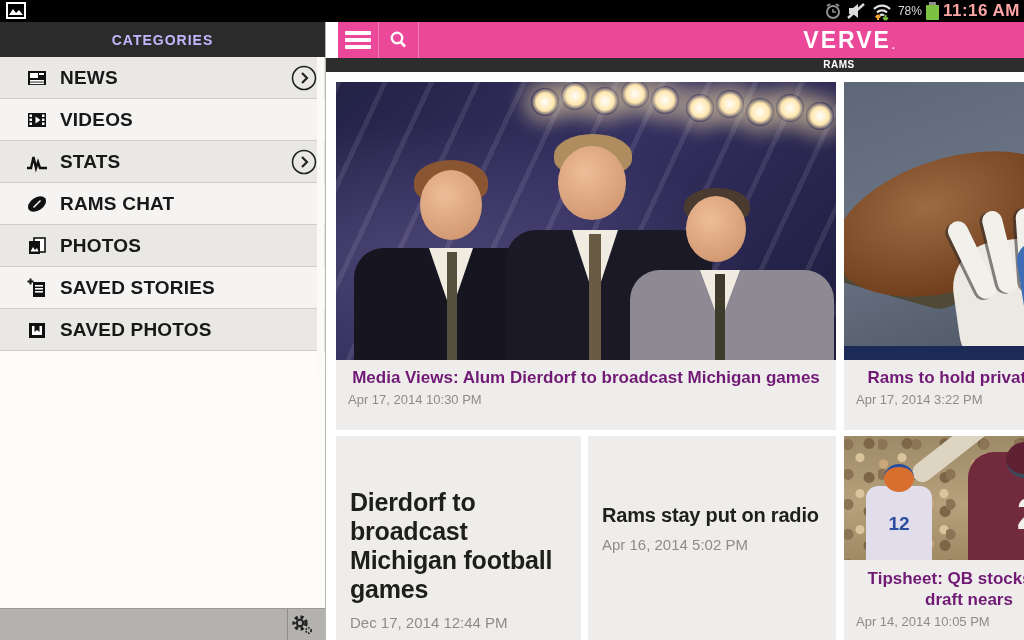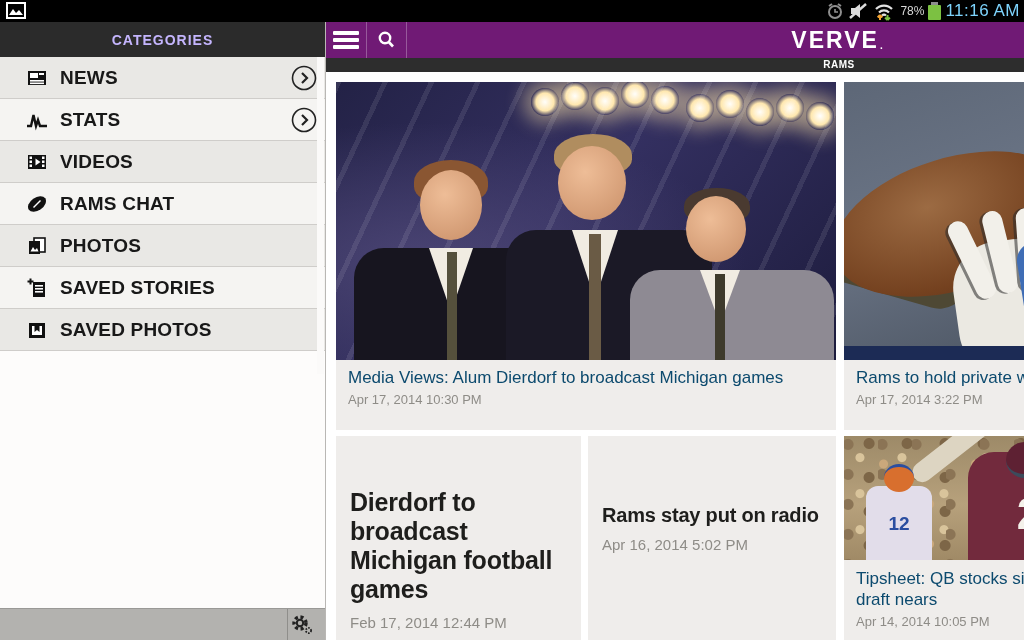--- a/index.html
+++ b/index.html
@@ -5,21 +5,21 @@
   * { margin:0; padding:0; box-sizing:border-box; }
   html,body { width:1024px; height:640px; overflow:hidden; background:#000;
               font-family:"Liberation Sans", sans-serif; }
   .screen { position:relative; width:1024px; height:464px; background:#fff; }
 
   
   .status-bar { position:absolute; left:0; top:0; width:1024px; height:22px; background:#000;
                 display:flex; align-items:center; color:#fff; z-index:50; }
   .sb-left { position:absolute; left:6px; top:2px; }
   .sb-right { position:absolute; right:4px; top:0; height:22px; display:flex; align-items:center; gap:4px; }
-  .sb-time { font-size:17px; color:#7dd3fc; letter-spacing:0.5px; }
+  .sb-time { font-size:17px; color:#fca5a5; letter-spacing:0.5px;font-weight:bold; }
   .sb-pct { font-size:12px; color:#d8d8d8; }
   .battery { position:relative; width:13px; height:18px; }
   .battery .cap { position:absolute; top:0; left:3px; width:7px; height:3px; background:#8d8d8d; }
   .battery .body { position:absolute; top:3px; left:0; width:13px; height:15px; background:#7cc142; border-radius:1px; }
 
   
   .sidebar { position:absolute; left:0; top:22px; width:326px; height:618px; background:#fdfcfb;
              border-right:1px solid #b9b7b4; }
   .sidebar-header { height:35px; background:#2b2b2b; display:flex; align-items:center; justify-content:center; }
   .sidebar-header span { color:#c4b5fd; font-size:14px; font-weight:bold; letter-spacing:1px; }
@@ -32,41 +32,41 @@
   .chev { position:absolute; right:8px; top:8px; width:26px; height:26px; }
   .scroll-track { position:absolute; right:1px; top:35px; width:7px; height:317px; background:#fbfaf9; }
   .sidebar-footer { position:absolute; left:0; bottom:0; width:100%; height:32px; background:#b3b2af;
                     border-top:1px solid #9a9996; }
   .sidebar-footer .vdiv { position:absolute; left:287px; top:0; width:1px; height:32px; background:#8f8e8b; }
   .settings-btn { position:absolute; right:8px; top:3px; width:30px; height:26px; display:flex;
                   align-items:center; justify-content:center; cursor:pointer; }
 
   
   .content { position:absolute; left:326px; top:22px; width:698px; height:618px; }
-  .app-header { position:relative; height:36px; background:#701a75; }
+  .app-header { position:relative; height:36px; background:#ec4899;margin-left:12px; }
   .hdr-btn { position:absolute; top:0; width:40px; height:36px; display:flex; align-items:center;
              justify-content:center; cursor:pointer; }
   .hdr-btn.menu { left:0; }
   .hdr-btn.search { left:40px; }
   .hdr-div { position:absolute; top:0; width:1px; height:36px; background:rgba(255,255,255,0.28); }
   .hamburger { width:26px; height:18px; display:flex; flex-direction:column; justify-content:space-between; }
   .hamburger i { display:block; height:4px; background:#fff; border-radius:1px; }
   .brand { position:absolute; left:512px; top:0; height:36px; transform:translateX(-50%);
            display:flex; align-items:center; color:#fff; font-weight:bold; font-size:23px; letter-spacing:2px; }
   .brand .mark { font-size:10px; font-weight:bold; margin-left:1px; align-self:flex-end; padding-bottom:7px; }
   .category-bar { position:relative; height:14px; background:#2d2d2d; }
   .category-bar span { position:absolute; left:513px; top:0; transform:translateX(-50%);
                        color:#fff; font-size:10px; font-weight:bold; letter-spacing:0.5px; line-height:14px; }
 
   
   .cards { position:relative; width:698px; height:568px; background:#fff; overflow:hidden; }
   .card { position:absolute; background:#efedeb; cursor:pointer; }
   .card-img { position:relative; overflow:hidden; }
   .card-txt { padding:8px 12px 0 12px; }
-  .card-title { font-size:17px; font-weight:normal; color:#0c4a6e; line-height:1.2; white-space:nowrap; }
+  .card-title { font-size:17px; font-weight:bold; color:#701a75; line-height:1.2; white-space:nowrap;text-align:center; }
   .card-date { font-size:13px; color:#8e8c87; margin-top:4px; white-space:nowrap; }
   .headline { font-weight:bold; color:#1e1e1c; letter-spacing:-0.2px; }
   .tline { display:block; white-space:nowrap; }
 
   #card1 { left:10px; top:10px; width:500px; height:348px; }
   #card1 .card-img { width:500px; height:278px; }
   #card2 { left:518px; top:10px; width:250px; height:348px; }
   #card2 .card-img { width:250px; height:278px; }
   #card3 { left:10px; top:364px; width:245px; height:300px; padding:52px 14px 0 14px; }
   #card3 .headline { font-size:25px; line-height:1.16; white-space:normal; }
@@ -217,46 +217,46 @@
         <svg width="26" height="26" viewBox="0 0 26 26">
           <circle cx="13" cy="13" r="11.5" fill="none" stroke="#222" stroke-width="1.6"></circle>
           <path d="M11 8 l5 5 l-5 5" fill="none" stroke="#222" stroke-width="2.2"></path>
         </svg>
       </span>
     </div>
 
     <div class="side-item">
       <span class="mi">
         <svg width="22" height="22" viewBox="0 0 22 22">
-          <path d="M1 17 h4 l2.5 -11 l2.5 11 l2 -6 l2 6 h7" fill="none" stroke="#111" stroke-width="2.4"></path>
-        </svg>
-      </span>
-      <span class="lbl">STATS</span>
-      <span class="chev">
-        <svg width="26" height="26" viewBox="0 0 26 26">
-          <circle cx="13" cy="13" r="11.5" fill="none" stroke="#222" stroke-width="1.6"></circle>
-          <path d="M11 8 l5 5 l-5 5" fill="none" stroke="#222" stroke-width="2.2"></path>
-        </svg>
-      </span>
-    </div>
-
-    <div class="side-item">
-      <span class="mi">
-        <svg width="22" height="22" viewBox="0 0 22 22">
           <rect x="2" y="4" width="18" height="14" fill="#111"></rect>
           <rect x="3.5" y="5.5" width="2.5" height="2.5" fill="#fff"></rect>
             <rect x="3.5" y="9.5" width="2.5" height="2.5" fill="#fff"></rect>
             <rect x="3.5" y="13.5" width="2.5" height="2.5" fill="#fff"></rect>
           <rect x="16" y="5.5" width="2.5" height="2.5" fill="#fff"></rect>
             <rect x="16" y="9.5" width="2.5" height="2.5" fill="#fff"></rect>
             <rect x="16" y="13.5" width="2.5" height="2.5" fill="#fff"></rect>
           <path d="M9.5 7.5 l5 3.5 l-5 3.5 z" fill="#fff"></path>
         </svg>
       </span>
       <span class="lbl">VIDEOS</span>
+    </div>
+
+    <div class="side-item">
+      <span class="mi">
+        <svg width="22" height="22" viewBox="0 0 22 22">
+          <path d="M1 17 h4 l2.5 -11 l2.5 11 l2 -6 l2 6 h7" fill="none" stroke="#111" stroke-width="2.4"></path>
+        </svg>
+      </span>
+      <span class="lbl">STATS</span>
+      <span class="chev">
+        <svg width="26" height="26" viewBox="0 0 26 26">
+          <circle cx="13" cy="13" r="11.5" fill="none" stroke="#222" stroke-width="1.6"></circle>
+          <path d="M11 8 l5 5 l-5 5" fill="none" stroke="#222" stroke-width="2.2"></path>
+        </svg>
+      </span>
     </div>
 
     <div class="side-item">
       <span class="mi">
         <svg width="22" height="22" viewBox="0 0 22 22">
           <ellipse cx="11" cy="11" rx="10" ry="6.5" fill="#111" transform="rotate(-35 11 11)"></ellipse>
           <path d="M7.5 14.5 L14.5 7.5" stroke="#fff" stroke-width="1.4"></path>
         </svg>
       </span>
       <span class="lbl">RAMS CHAT</span>
@@ -394,21 +394,21 @@
           <span class="fb-strip"></span>
         </div>
         <div class="card-txt">
           <div class="card-title">Rams to hold private wor</div>
           <div class="card-date">Apr 17, 2014 3:22 PM</div>
         </div>
       </div>
 
       <div class="card" id="card3">
         <div class="headline">Dierdorf to broadcast Michigan football games</div>
-        <div class="card-date">Feb 17, 2014 12:44 PM</div>
+        <div class="card-date">Dec 17, 2014 12:44 PM</div>
       </div>
 
       <div class="card" id="card4">
         <div class="headline">Rams stay put on radio</div>
         <div class="card-date">Apr 16, 2014 5:02 PM</div>
       </div>
 
       <div class="card" id="card5">
         <div class="card-img" id="img-qb">
           <span class="am-arm"></span>

